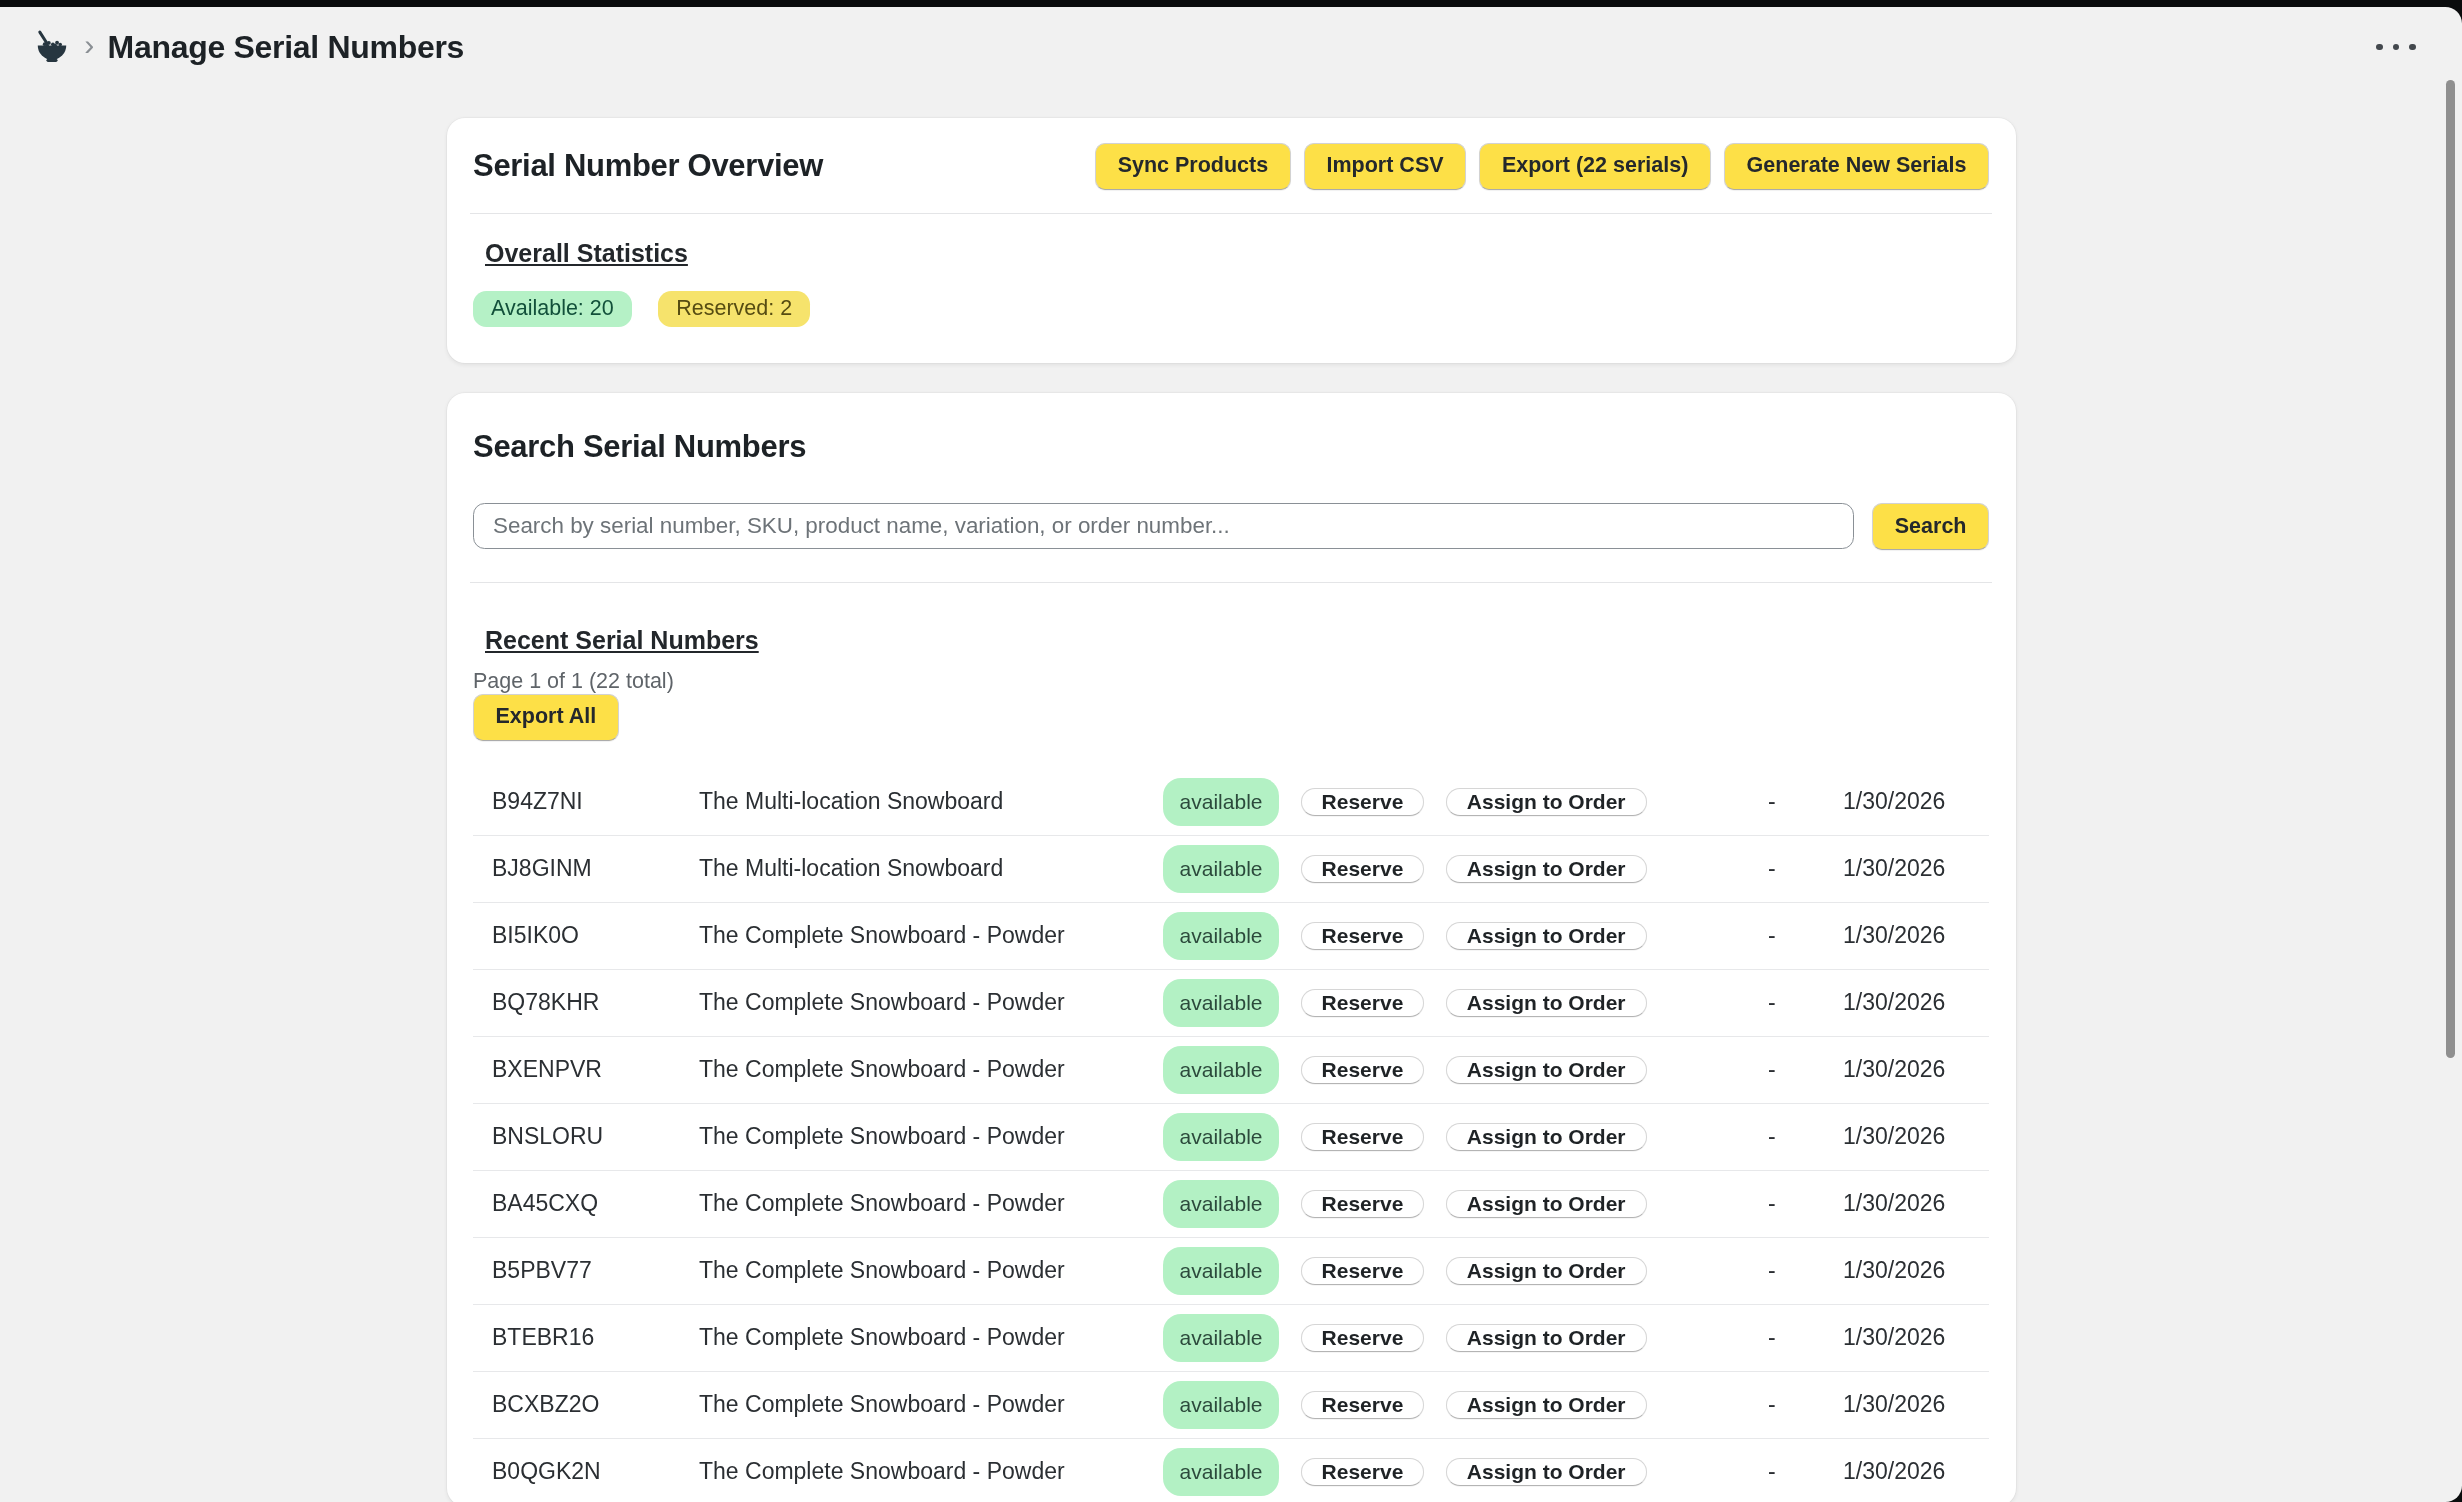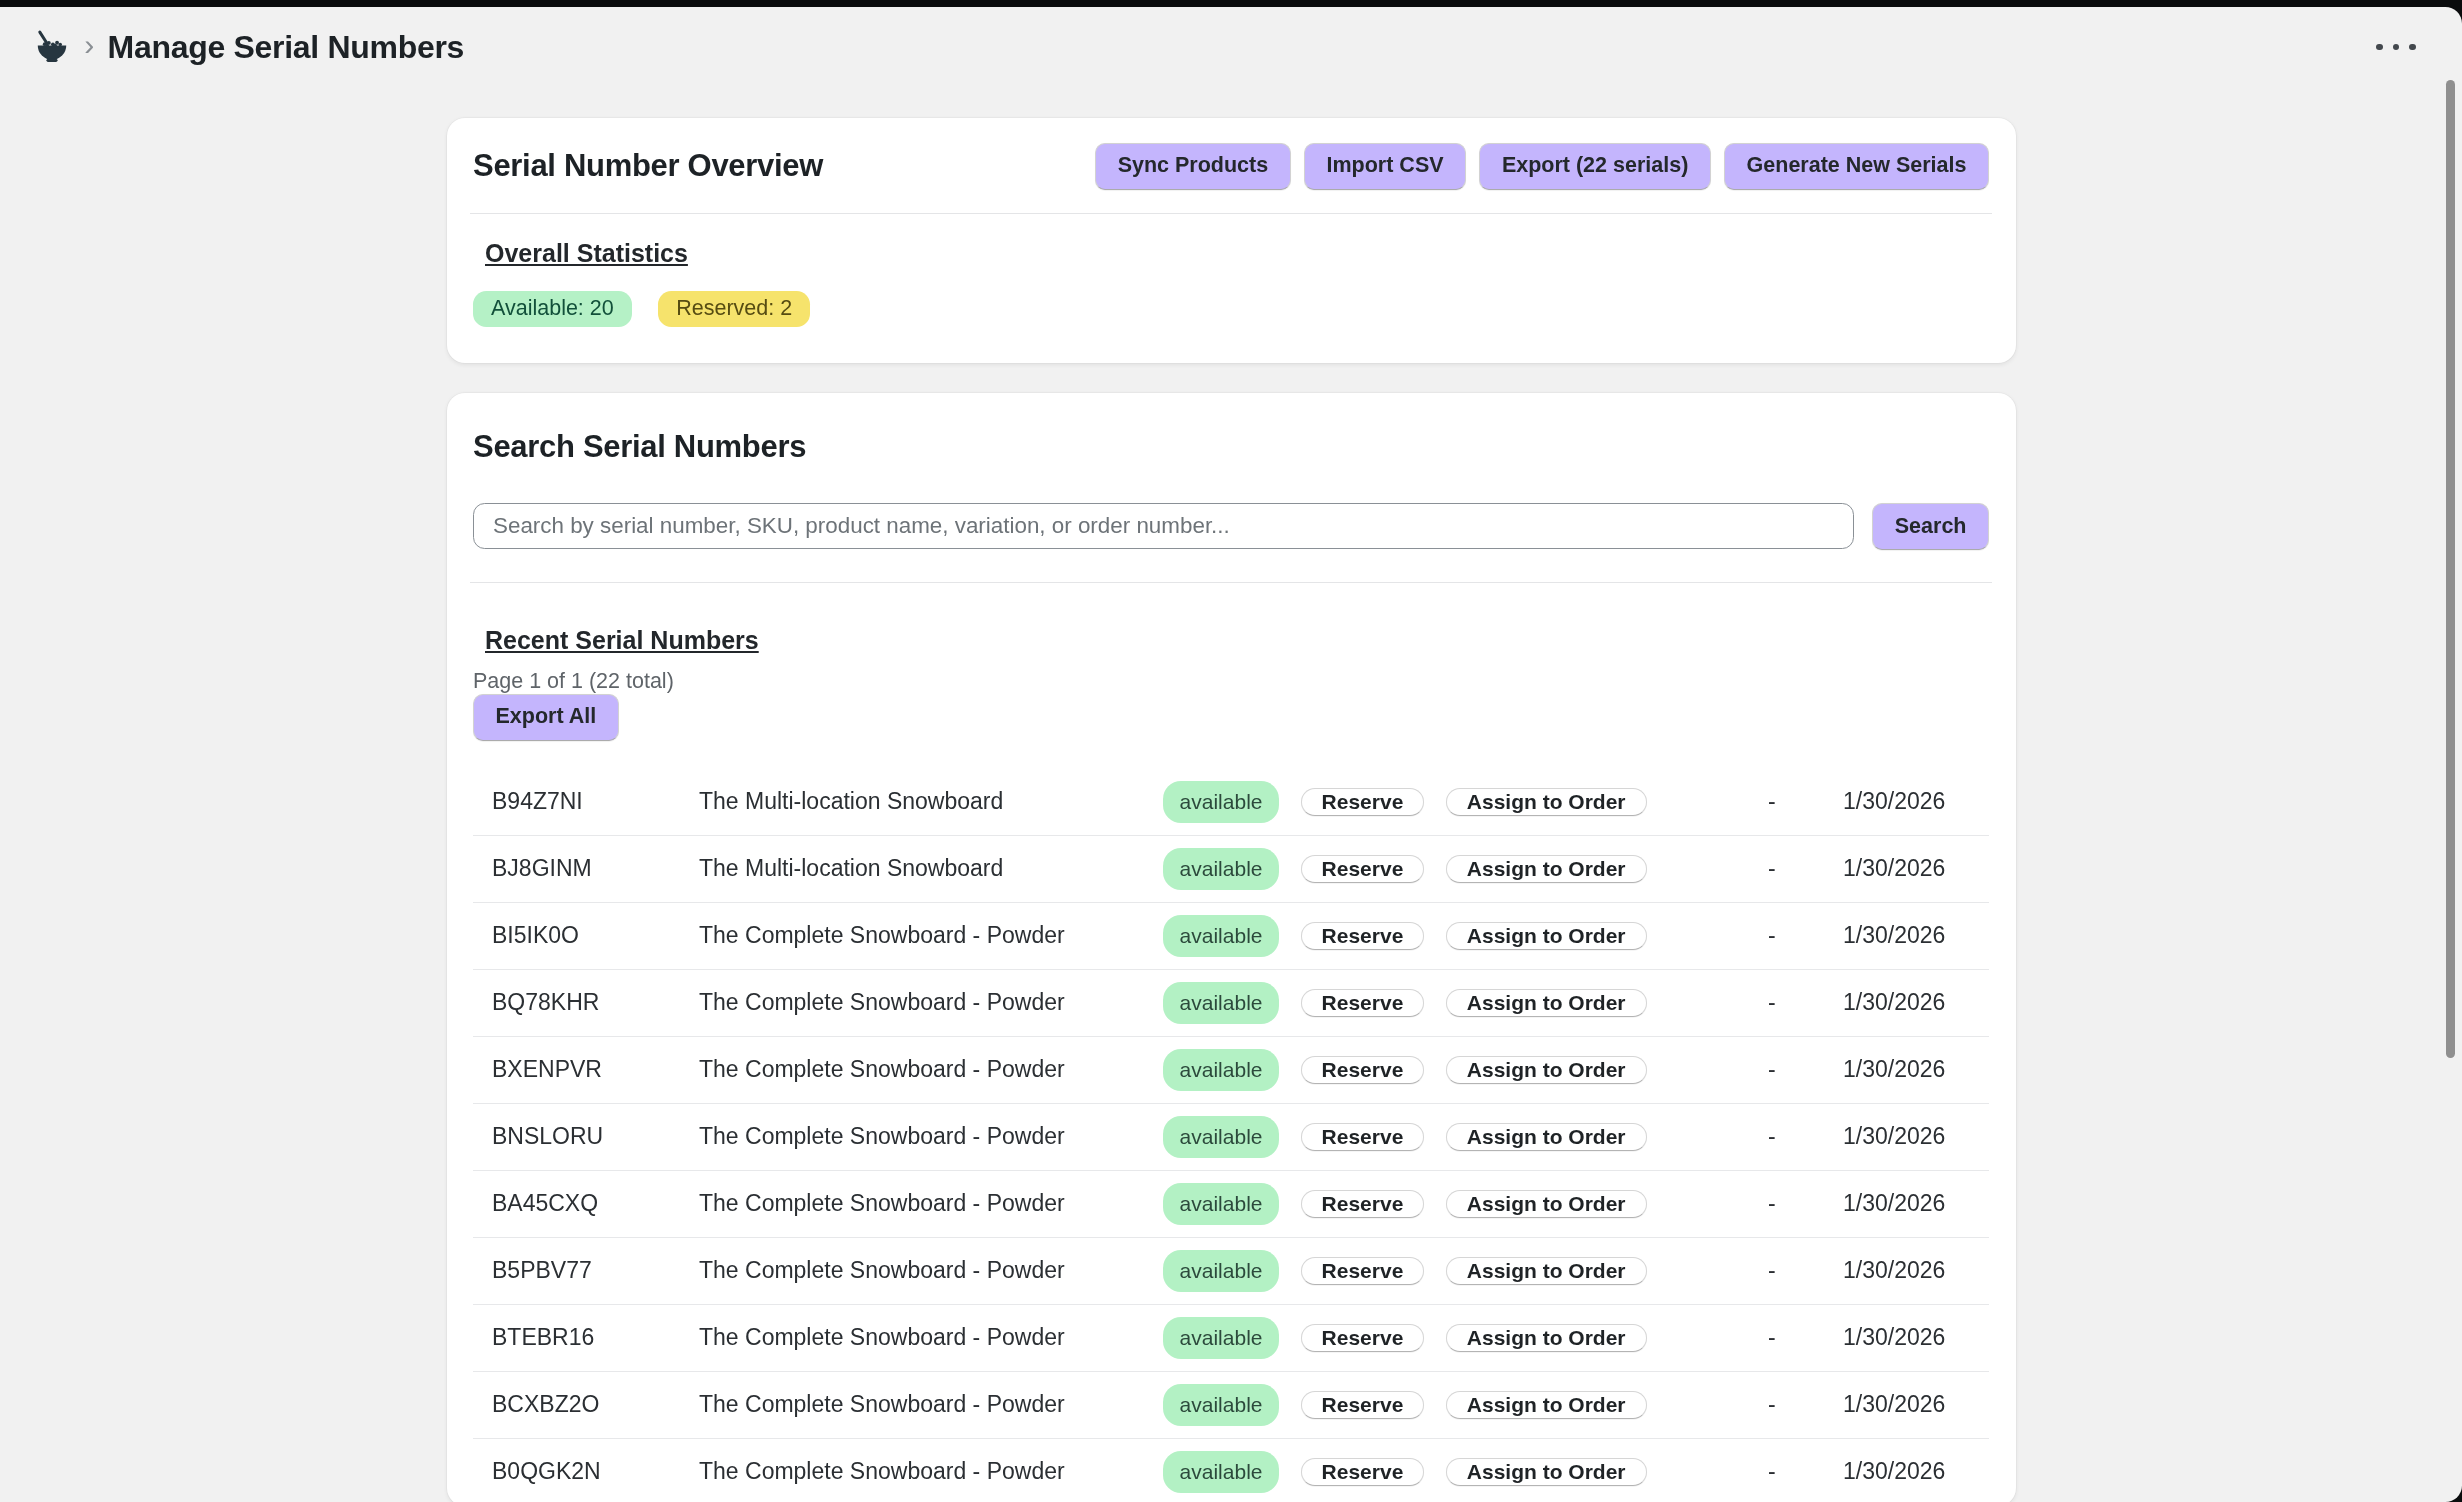--- a/index.html
+++ b/index.html
@@ -19,21 +19,21 @@
   
   main{width:1569px;margin:35px auto 0;}
   .card{background:#fff;border-radius:18px;
     box-shadow:0 1.7px 4.1px rgba(0,0,0,.07),0 0 0 0.8px rgba(0,0,0,.03);
     padding:25px 26.5px 36px;margin-bottom:30px;}
   .card h2{font-size:31px;font-weight:700;color:#1d2226;letter-spacing:-0.3px;margin:0;}
   .card h3{font-size:25px;font-weight:700;color:#23272b;margin:12px;text-decoration:underline;}
   .divider{border:none;border-top:1.7px solid #e4e5e7;margin:23px -3.3px 0;}
   .card-head{display:flex;align-items:center;justify-content:space-between;}
   .btn-group{display:flex;gap:13.3px;}
-  .btn{background:#c4b5fd;border:1.2px solid #d2d2d2;border-bottom-color:#ababab;
+  .btn{background:#fde047;border:1.2px solid #d2d2d2;border-bottom-color:#ababab;
     border-radius:10px;height:47px;padding:0 21.5px;font:600 21.5px/1 "Liberation Sans","DejaVu Sans",sans-serif;
     color:#24282c;box-shadow:0 0.8px 0.8px rgba(0,0,0,.06);cursor:pointer;white-space:nowrap;}
   .stats-heading{margin-top:25px !important;}
   .badges{display:flex;gap:26.5px;margin-top:23px;}
   .pill{display:inline-flex;align-items:center;height:36px;padding:0 18px;
     border-radius:13.3px;font-size:21.5px;font-weight:500;}
   .pill.success{background:#b5f1c6;color:#12503a;}
   .pill.attention{background:#f6e36c;color:#564c12;}
   
   .search-row{display:flex;gap:18px;margin-top:38px;align-items:stretch;}
@@ -44,21 +44,21 @@
   .section-head{display:flex;justify-content:space-between;align-items:flex-start;margin-top:31.5px;flex-direction:column;}
   .page-info{font-size:21.5px;color:#5f6469;margin:13.3px 0 0;}
   
   .table{margin-top:28px;}
   .trow{display:grid;grid-template-columns:207px 464px 605px 75px 1fr;align-items:center;
     border-bottom:1.7px solid #e7e8ea;min-height:66px;}
   .trow>div{padding-left:19px;font-size:23px;color:#2b2f33;}
   .thead{border-top:1.7px solid #e4e5e7;border-bottom:1.7px solid #dfe0e2;min-height:73px;}
   .thead>div{font-size:22.4px;color:#43484d;font-weight:500;}
   .cell-status{display:flex;align-items:center;gap:21.5px;}
-  .row-pill{display:inline-flex;align-items:center;height:42px;padding:0 16.6px;
+  .row-pill{display:inline-flex;align-items:center;height:48px;padding:0 16.6px;
     border-radius:18px;background:#b3f1c4;color:#2c4a3c;font-size:21px;}
   .row-btn{background:#fff;border:1.2px solid #d6d6d6;border-bottom-color:#b4b4b4;
     border-radius:21.5px;height:28px;padding:0 20px;font:600 21px/1 "Liberation Sans","DejaVu Sans",sans-serif;
     color:#1f2326;box-shadow:0 0.8px 0.8px rgba(0,0,0,.06);cursor:pointer;white-space:nowrap;}
   
   .scroll-thumb{position:absolute;top:73px;right:7.5px;width:9px;height:978px;
     border-radius:5px;background:#8f8f8f;}
 </style>
 </head>
 <body>

